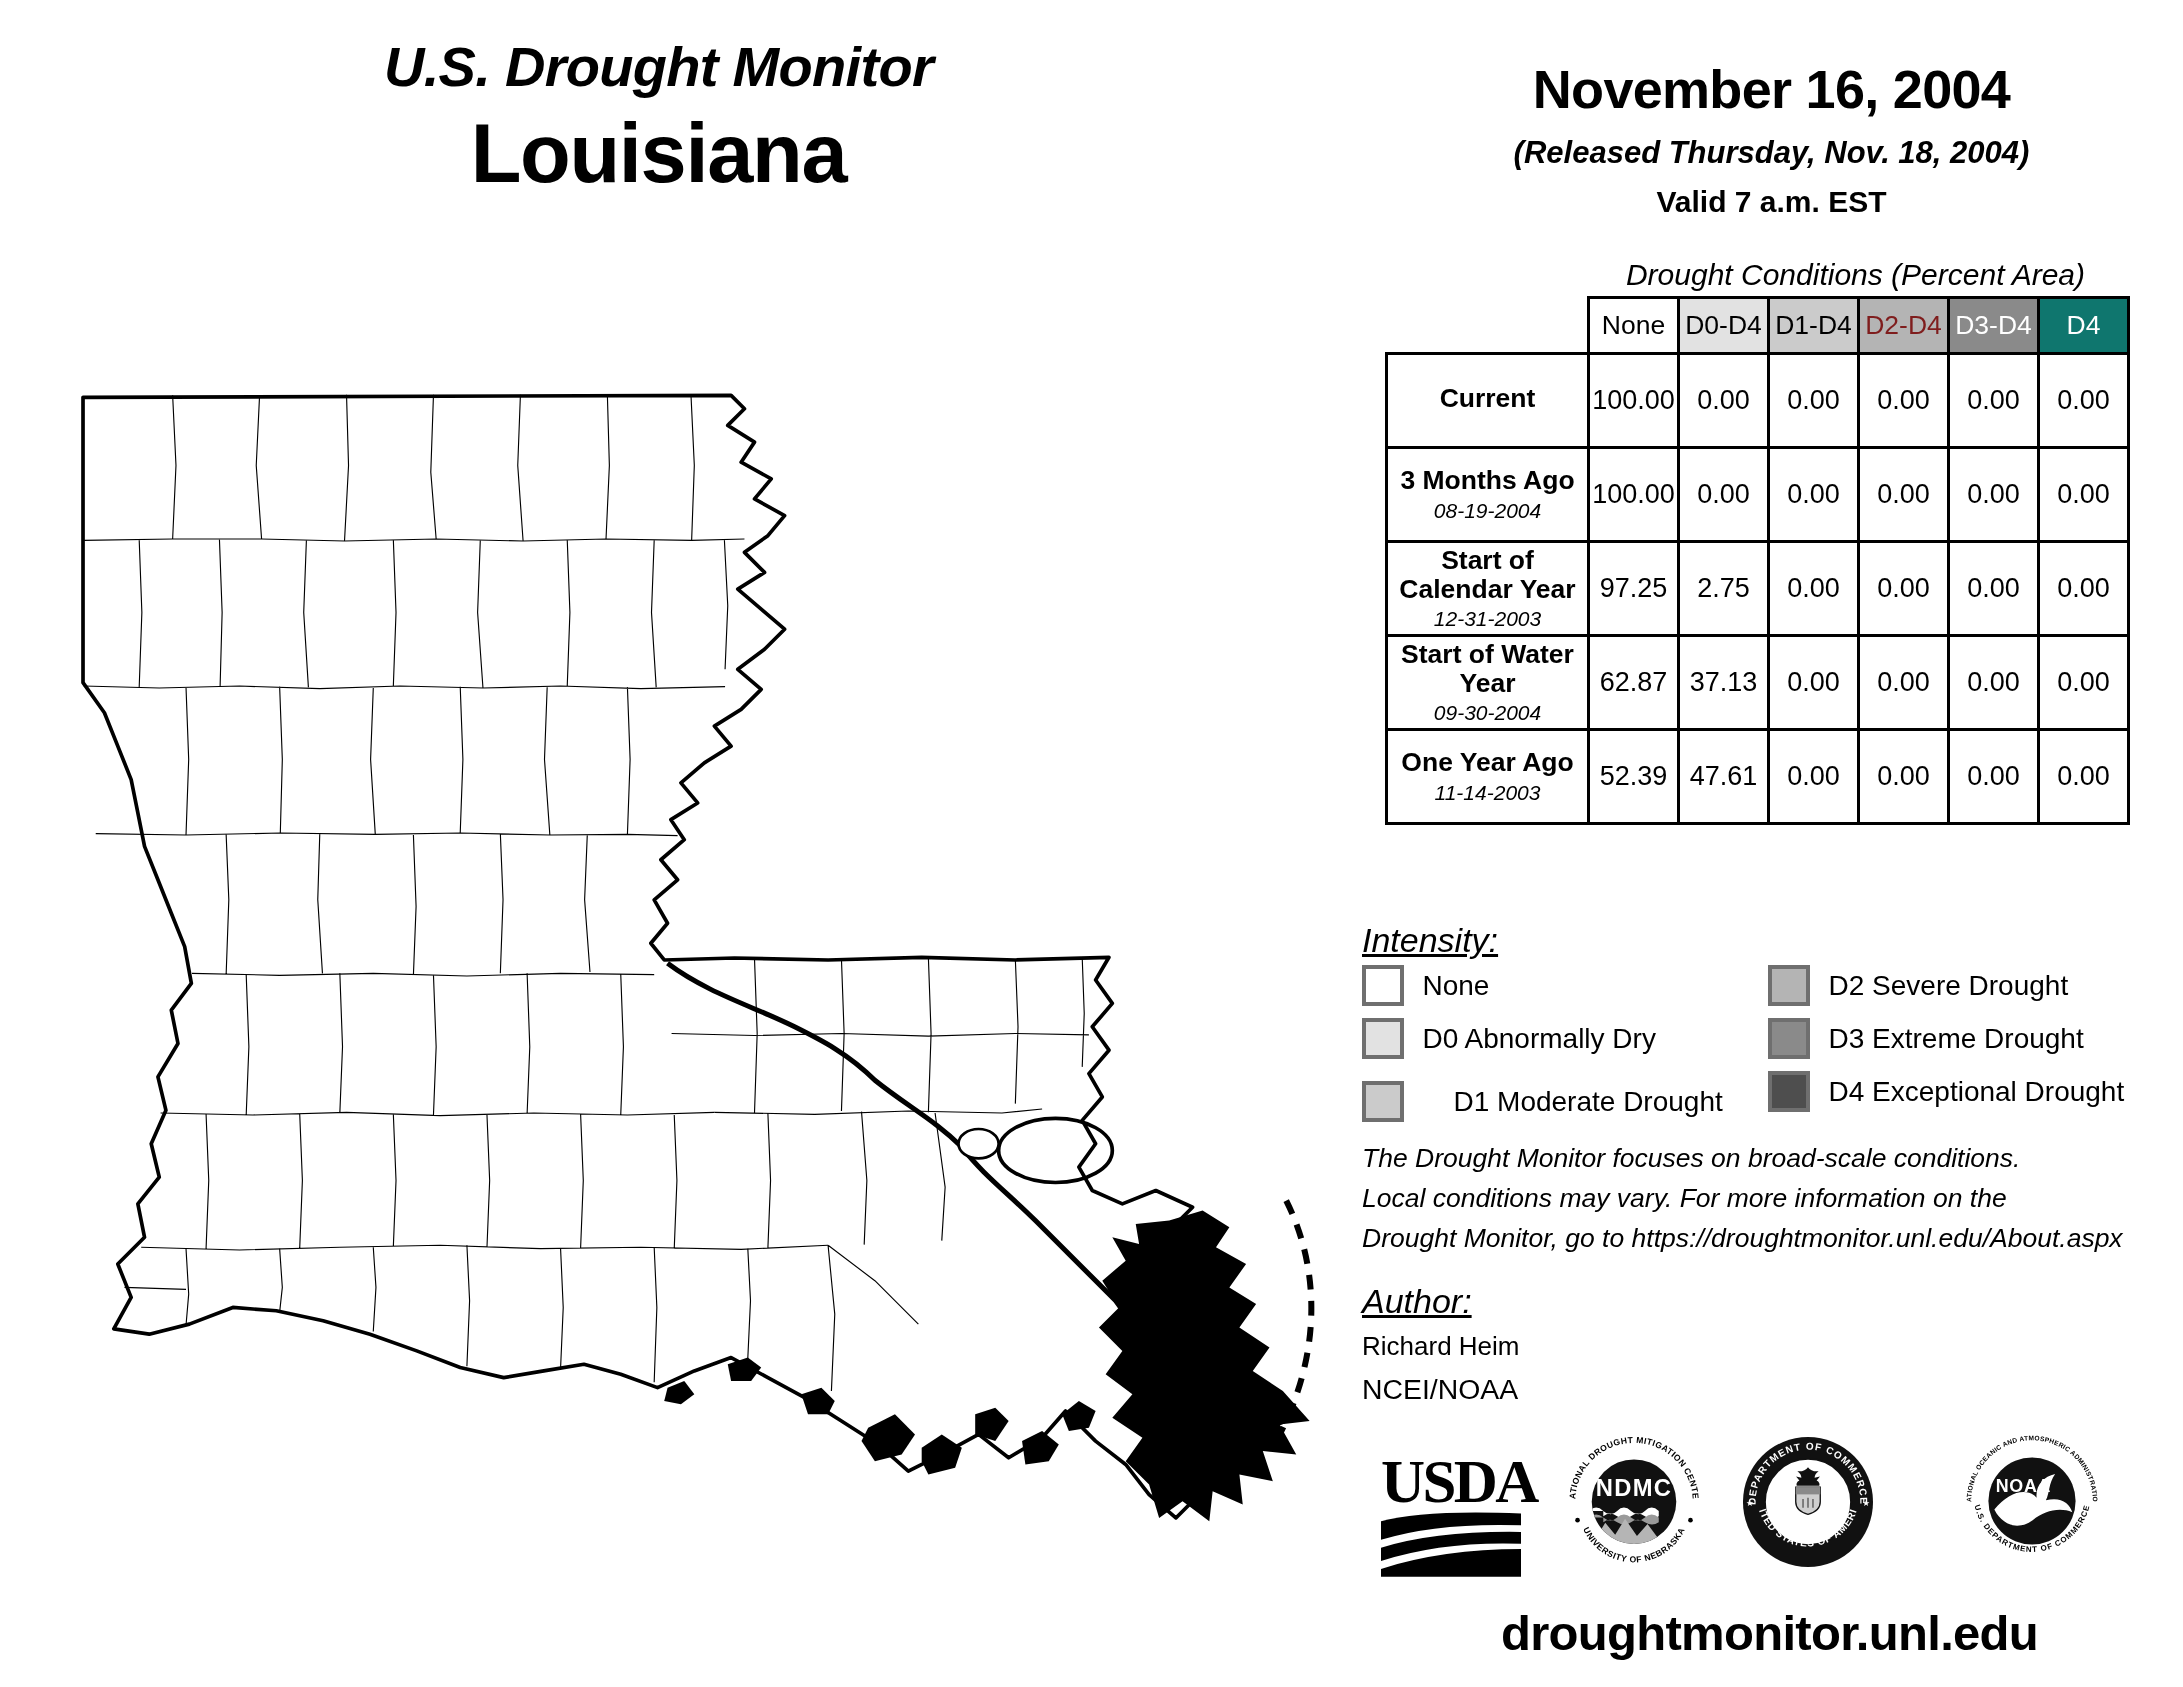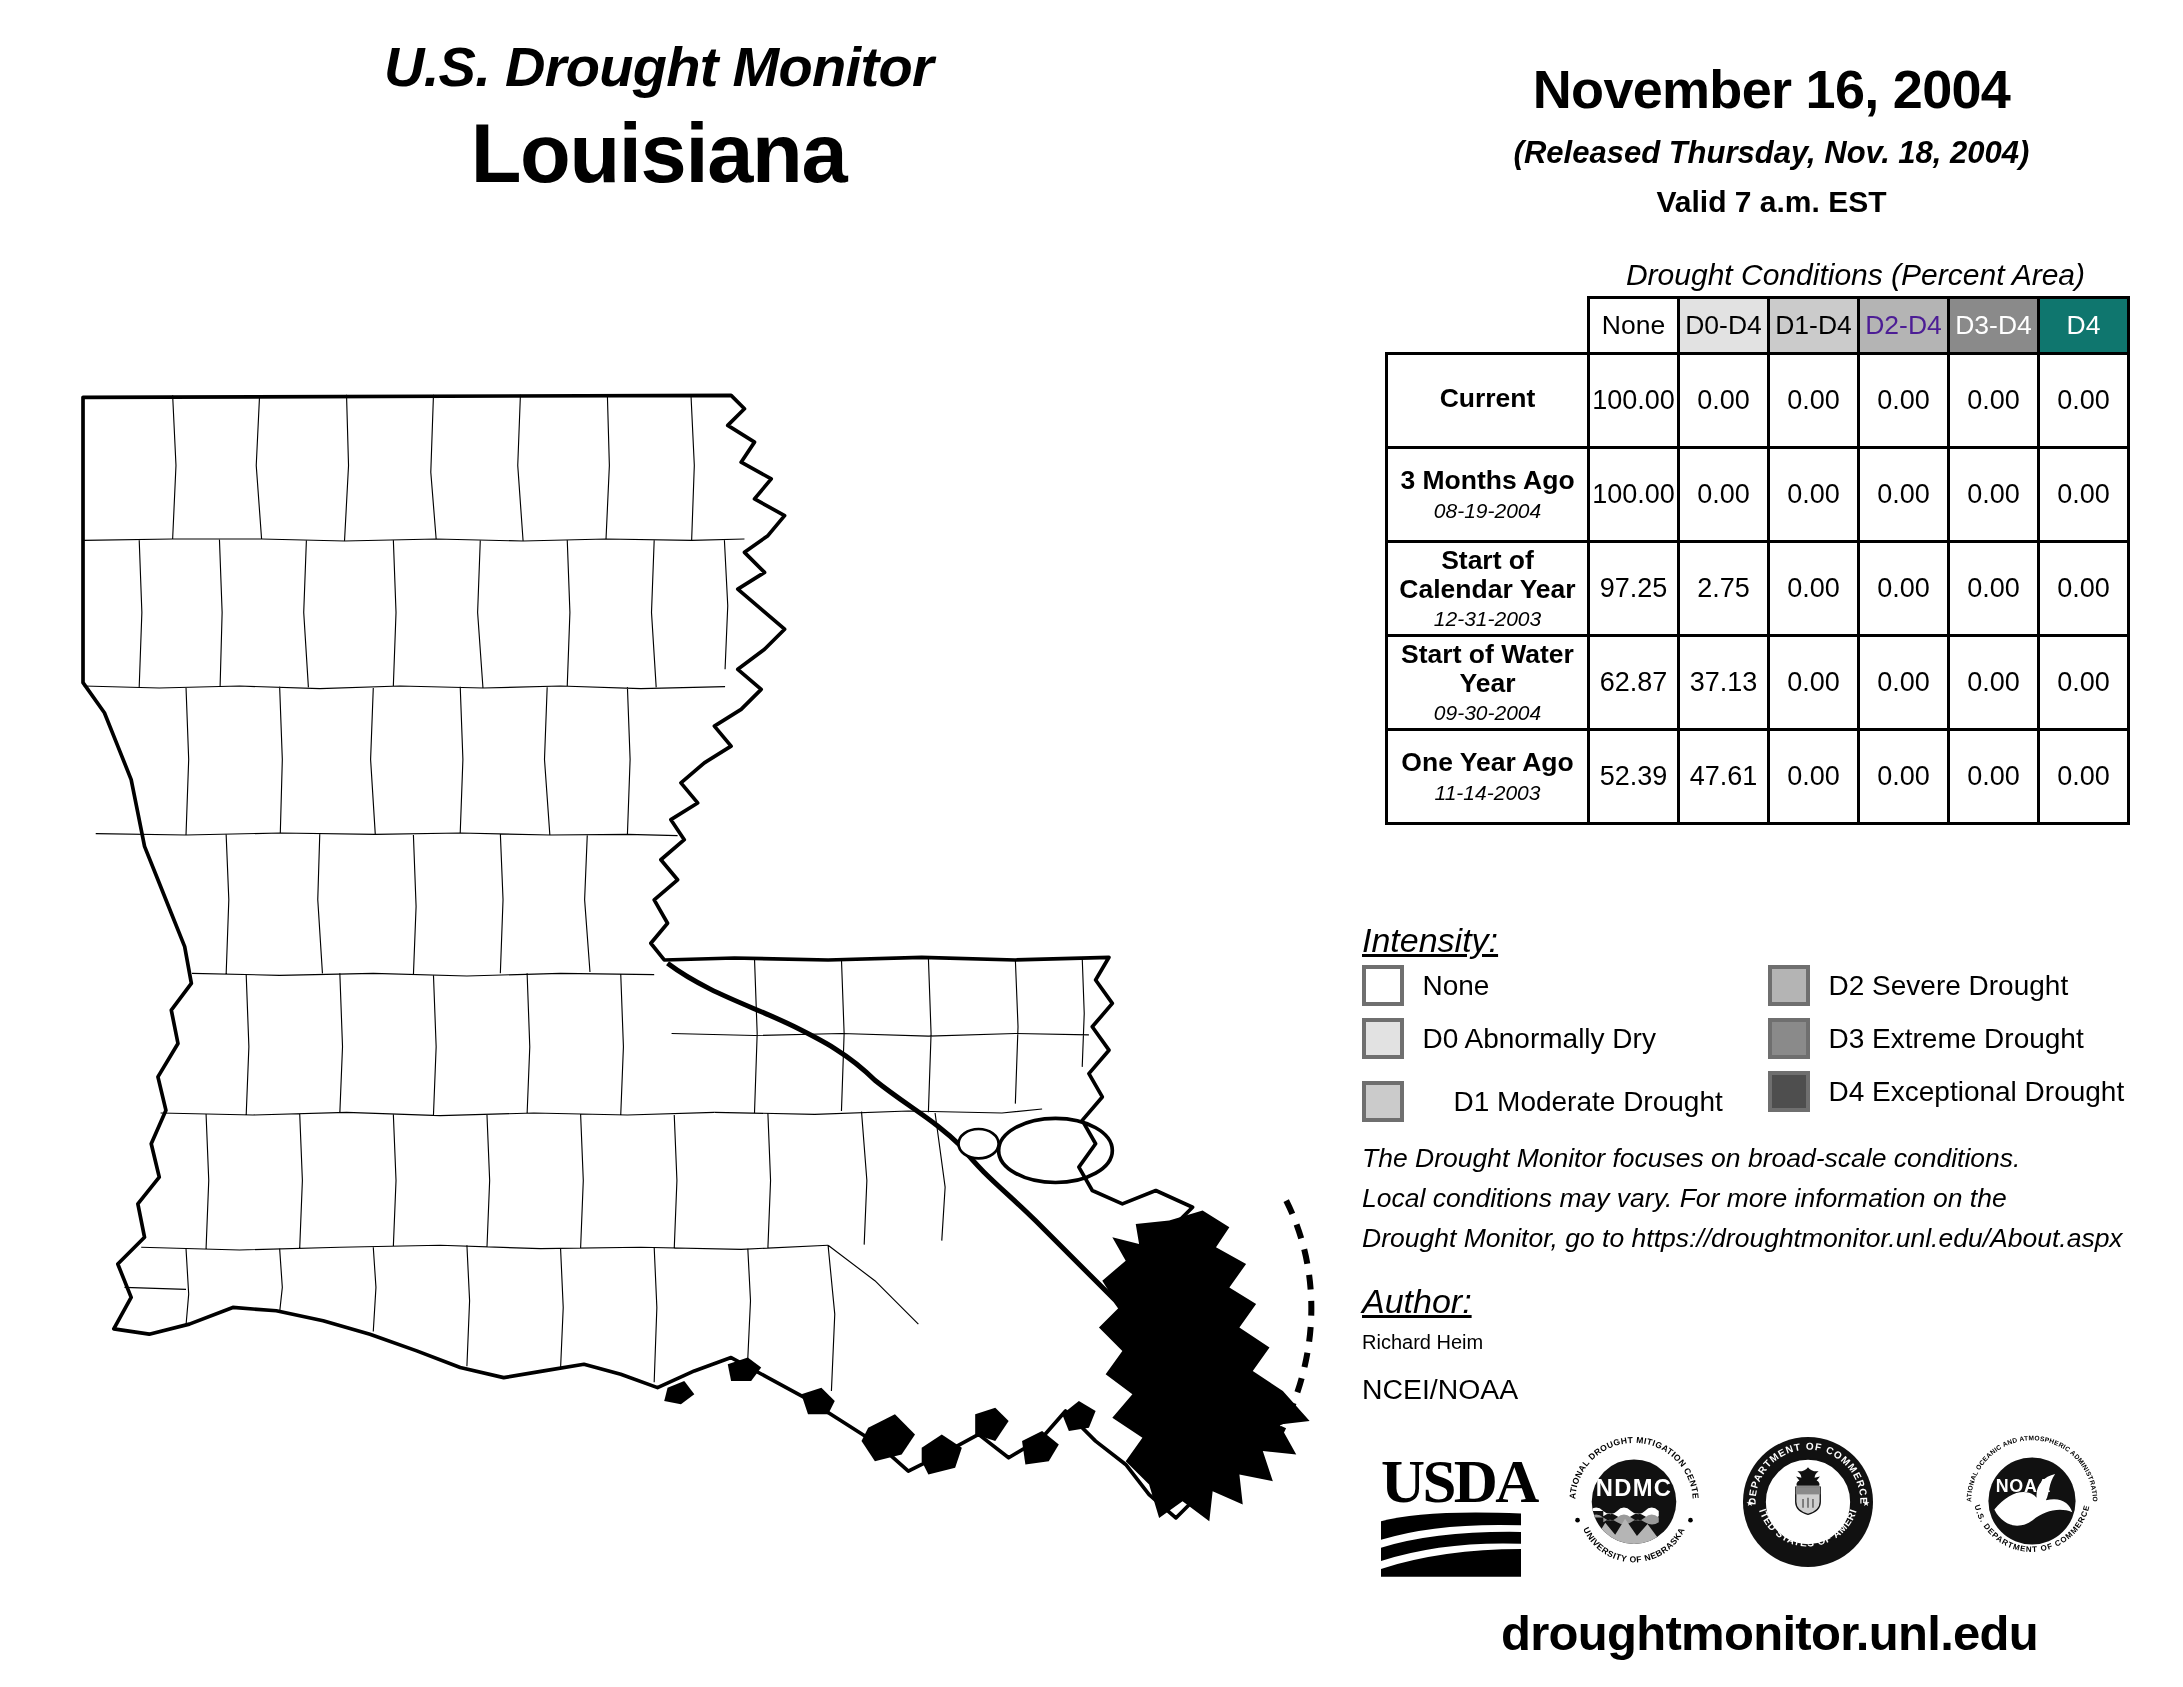--- a/index.html
+++ b/index.html
@@ -42,21 +42,21 @@
   .legend-item .swatch{width:34px;height:33px;border:4.6px solid #6f6f6f;flex:none;}
   .legend-item .lbl{font-size:28px;margin-left:18.5px;white-space:nowrap;}
   .li-0{left:0;top:0px;} .li-1{left:0;top:53px;} .li-2{left:0;top:116px;gap:31px;}
   .li-3{left:406px;top:0px;} .li-4{left:406px;top:53px;} .li-5{left:406px;top:106px;}
 
   
   .disclaimer{position:absolute;left:1362px;top:1139px;width:834px;
               font-size:26.5px;font-style:italic;line-height:1.5;}
   .author-heading{position:absolute;left:1362px;top:1282px;font-size:34px;font-style:italic;
                   text-decoration:underline;}
-  .author-name{position:absolute;left:1362px;top:1331px;font-size:20px;}
+  .author-name{position:absolute;left:1362px;top:1331px;font-size:26px;}
   .author-org{position:absolute;left:1362px;top:1373px;font-size:28.4px;}
 
   
   .logo{position:absolute;}
   .usda-logo{left:1381px;top:1456px;width:140px;text-align:center;}
   .usda-text{font-family:"Liberation Serif", serif;font-weight:700;font-size:61px;
              letter-spacing:-2.6px;line-height:0.85;}
   .ndmc-logo{left:1563px;top:1429px;}
   .commerce-seal{left:1740px;top:1434px;}
   .noaa-logo{left:1960px;top:1429px;}
@@ -192,21 +192,21 @@
       <col class="c-val">
         <col class="c-val">
         <col class="c-val">
     </colgroup>
     <tbody>
         <tr>
       <th class="blank"></th>
       <th style="background:#ffffff;color:#000000">None</th>
       <th style="background:#e2e2e2;color:#000000">D0-D4</th>
       <th style="background:#cbcbcb;color:#000000">D1-D4</th>
-      <th style="background:#b4b4b4;color:#4c1d95">D2-D4</th>
+      <th style="background:#b4b4b4;color:#7f1d1d">D2-D4</th>
       <th style="background:#8a8a8a;color:#ffffff">D3-D4</th>
       <th style="background:#0f766e;color:#ffffff">D4</th>
     </tr>
     <tr>
       <td class="lab">
         <div class="rl">Current</div>
         <div class="rd"></div>
       </td>
       <td class="val">100.00</td>
       <td class="val">0.00</td>

